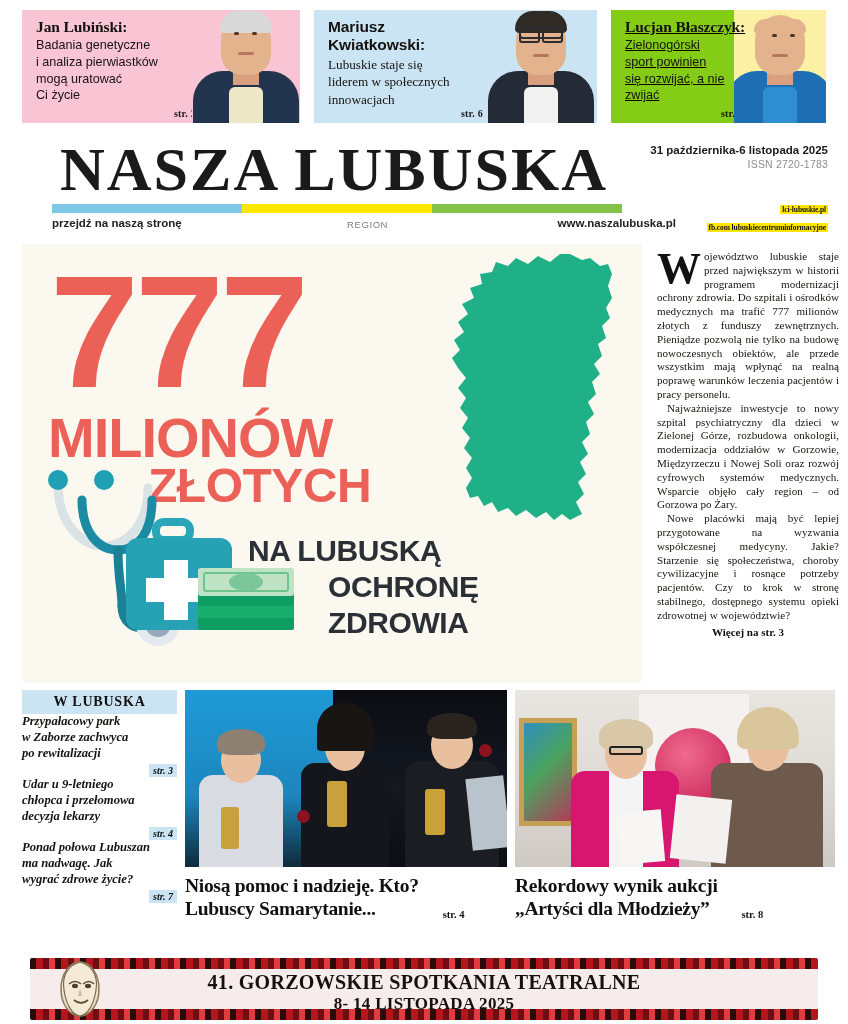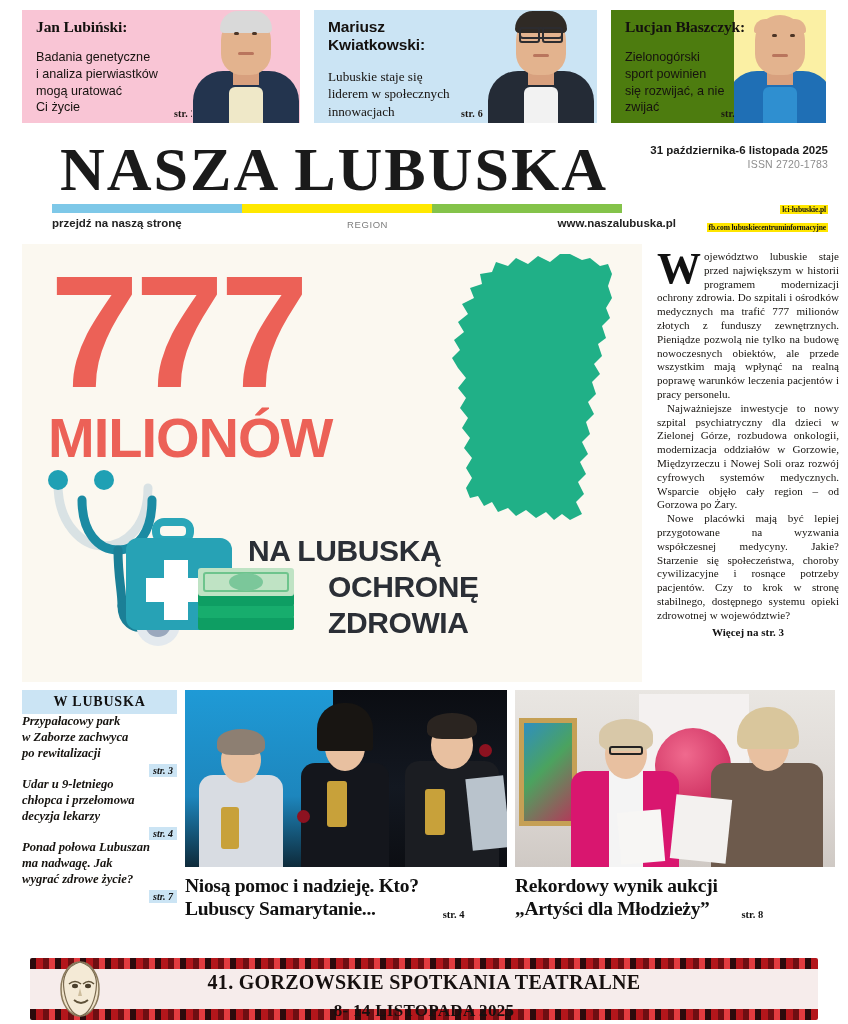--- a/index.html
+++ b/index.html
@@ -15,34 +15,34 @@
   .teaser-strip {
     position:absolute; left:0; top:0; width:848px; height:130px;
     display:flex; gap:0; padding:10px 22px 0 22px;
   }
   .teaser {
     position:relative; height:113px; overflow:hidden;
     display:flex; align-items:stretch;
   }
   .teaser.pink  { background:#f9c5d5; width:278px; margin-right:14px; }
   .teaser.blue  { background:#cbe4f4; width:283px; margin-right:14px; }
-  .teaser.yellow{ background:#4d7c0f; width:215px; }
+  .teaser.yellow{ background:#84cc16; width:215px;text-decoration:underline; }
 
   .teaser-text { padding:8px 6px 4px 14px; flex:1; position:relative; z-index:3; }
   .teaser-name {
     font-weight:bold; font-size:14.5px; color:#14110f; line-height:1.18;
     letter-spacing:-0.1px;
   }
   .teaser.pink .teaser-name, .teaser.yellow .teaser-name {
     font-family:"Liberation Serif", serif; font-weight:bold; font-size:15.5px;
   }
   .teaser.blue .teaser-name {
     font-family:"Liberation Sans", sans-serif; font-weight:bold; font-size:15.5px;
   }
-  .teaser-body { font-size:12.6px; color:#16120f; line-height:1.33; margin-top:13px; }
+  .teaser-body { font-size:12.6px; color:#16120f; line-height:1.33; margin-top:1px; }
   .teaser.blue .teaser-body { font-family:"Liberation Serif", serif; font-size:13.2px; }
   .teaser-page {
     position:absolute; bottom:4px; font-family:"Liberation Serif", serif;
     font-weight:bold; font-size:10px; color:#1a1512; letter-spacing:0.2px;
   }
   .teaser.pink .teaser-page  { left:152px; }
   .teaser.blue .teaser-page  { left:147px; }
   .teaser.yellow .teaser-page{ left:110px; }
 
   
@@ -175,21 +175,21 @@
   .banner-center {
     position:absolute; left:0; right:0; top:11px; height:40px;
     background:#f6eceb;
   }
   .banner-title {
     position:absolute; left:0; right:0; top:13px; text-align:center;
     font-family:"Liberation Serif", serif; font-weight:bold; color:#16100f;
     font-size:20px; letter-spacing:0.3px; line-height:1.15;
   }
   .banner-sub {
-    position:absolute; left:0; right:0; top:43px; text-align:center;
+    position:absolute; left:0; right:0; top:36px; text-align:center;
     font-family:"Liberation Serif", serif; font-weight:bold; color:#16100f;
     font-size:17px; letter-spacing:0.3px;
   }
   .banner-mask { position:absolute; left:22px; top:2px; width:56px; height:58px; }
 
   
   .article { position:absolute; left:657px; top:250px; width:182px; }
   .art-p {
     font-family:"Liberation Serif", serif; font-size:11.1px; line-height:1.245;
     text-align:justify; color:#16130f; text-indent:10px; margin-bottom:0;
@@ -323,20 +323,21 @@
     <path fill="#20b087" d="M120,2 L132,8 L140,6 L150,14 L158,12 L162,22 L158,34 L162,46 L156,56 L160,66 L152,74
       L156,86 L148,92 L152,104 L144,112 L150,122 L142,130 L146,142 L138,150 L144,162 L136,170 L140,182 L132,190
       L138,202 L130,210 L136,222 L128,230 L134,242 L126,250 L132,262 L120,268 L112,262 L104,268 L96,260 L86,266
       L76,258 L66,264 L58,256 L48,260 L42,250 L34,254 L28,244 L20,246 L16,236 L22,226 L16,216 L22,206 L14,196
       L20,186 L12,176 L18,166 L10,156 L16,146 L8,136 L16,126 L8,116 L2,106 L10,98 L4,88 L14,80 L8,70 L18,62
       L12,52 L24,46 L20,36 L32,32 L30,22 L42,20 L46,10 L58,14 L66,6 L78,12 L88,4 L100,10 L110,2 Z"></path>
   </svg>
 
   <div class="big-num">777</div>
   <div class="big-mil">MILIONÓW</div>
+  <div class="big-zl">ZŁOTYCH</div>
 
   <div class="sub-line sub1">NA LUBUSKĄ</div>
   <div class="sub-line sub2">OCHRONĘ</div>
   <div class="sub-line sub3">ZDROWIA</div>
 
   <svg class="icons-svg" width="290" height="200" viewBox="0 0 290 200">
     <g>
       <path d="M28,18 C28,58 52,80 74,80 C96,80 118,60 118,22" fill="none" stroke="#d9e2e4" stroke-width="9" stroke-linecap="round"></path>
       <path d="M52,34 C52,66 68,84 88,84 C108,84 122,66 122,34" fill="none" stroke="#1b8ba3" stroke-width="9" stroke-linecap="round"></path>
       <circle cx="28" cy="14" r="10" fill="#1fa0b4"></circle>

